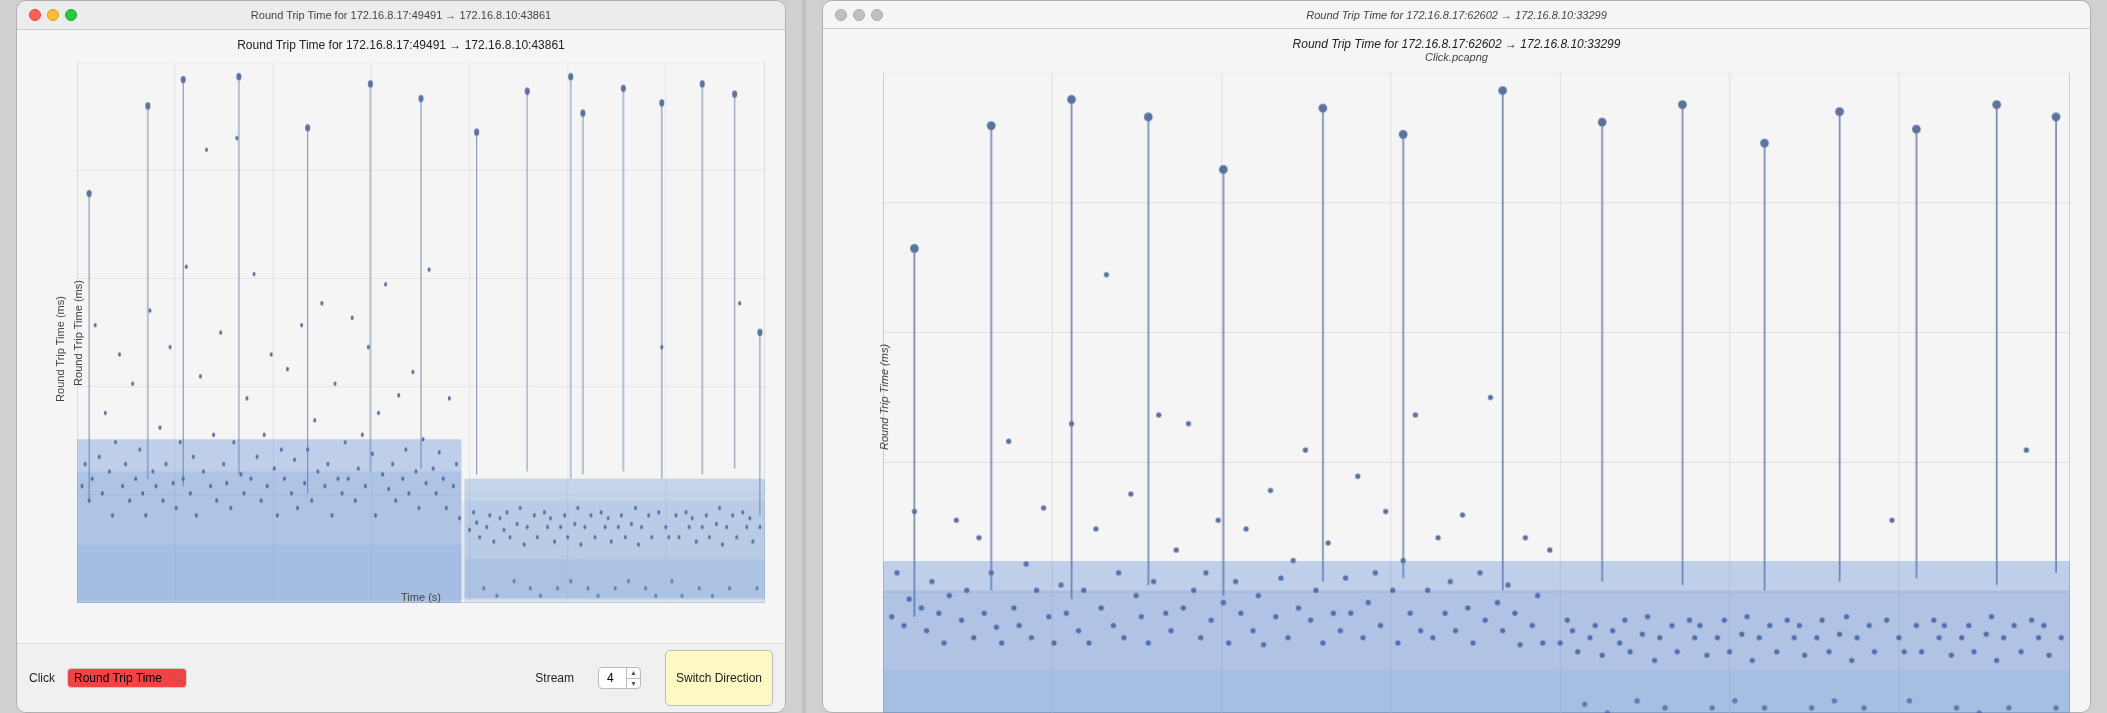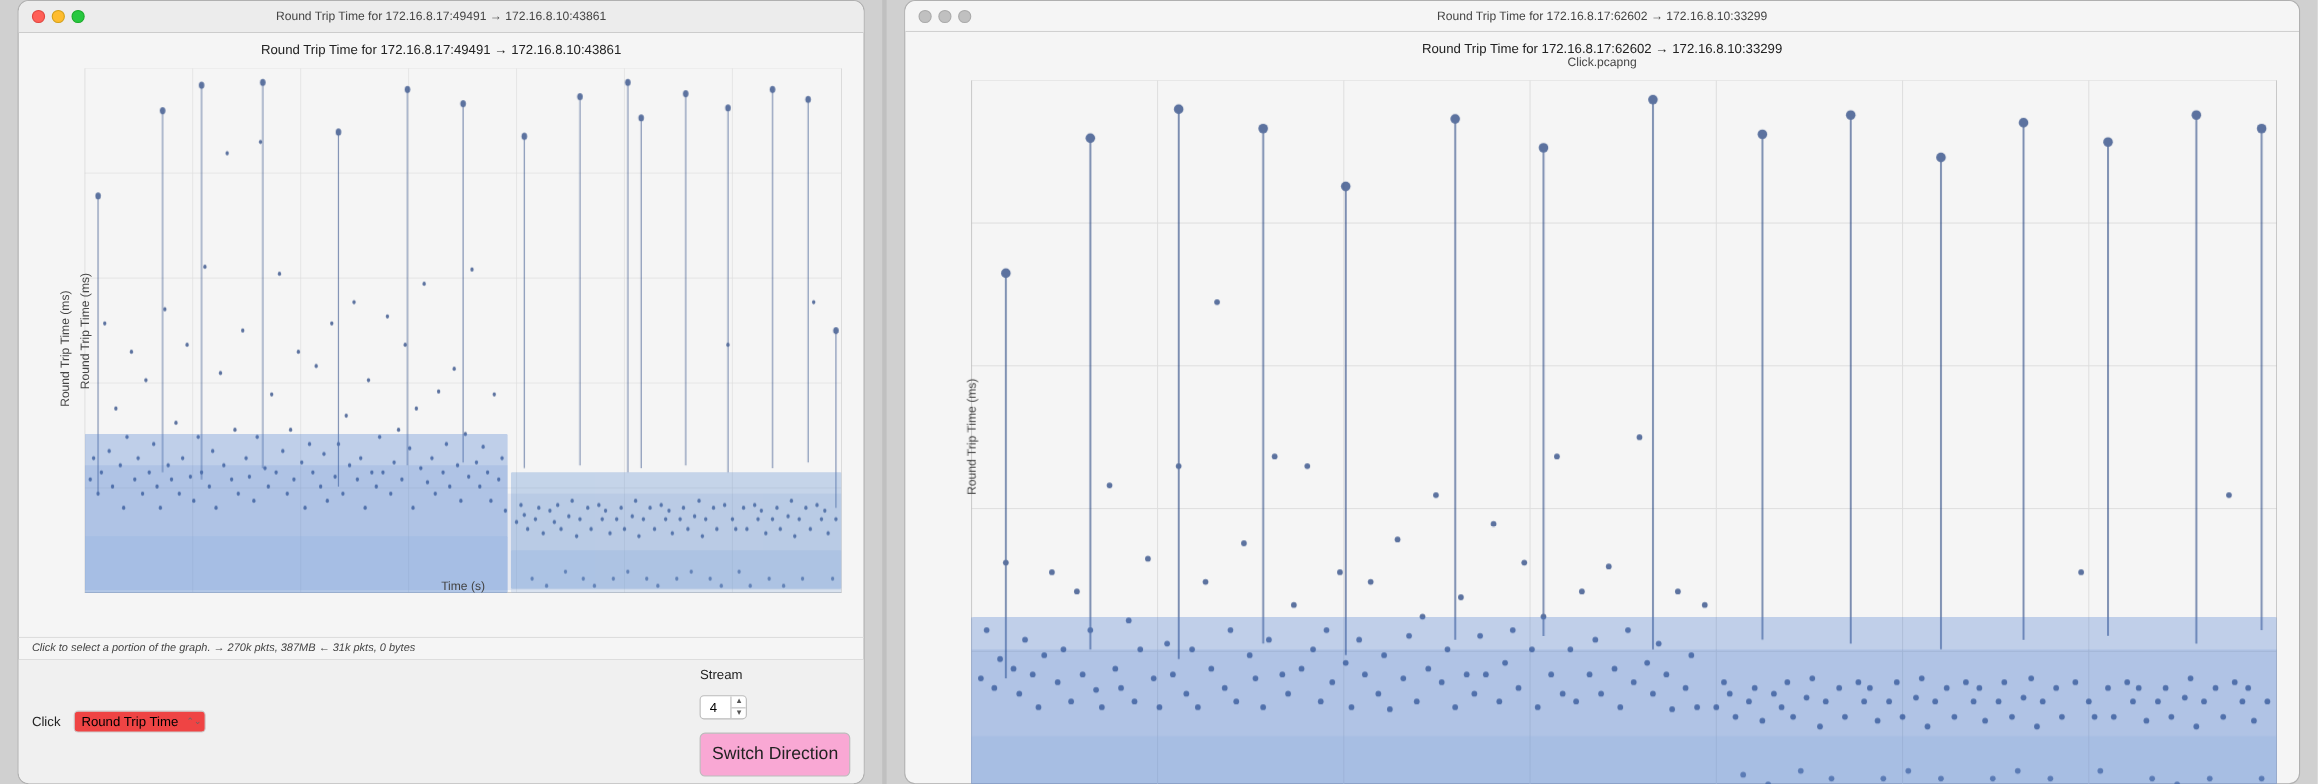--- a/index.html
+++ b/index.html
@@ -142,24 +142,23 @@
       right: 4px;
       top: 50%;
       transform: translateY(-50%);
       font-size: 8px;
       color: #666;
       pointer-events: none;
     }
 
     .stream-section {
       display: flex;
-      align-items: flex-start;
-      gap: 12px;
+      align-items: center;
+      gap: 24px;
       margin-left: auto;
-      flex-direction: column;
     }
 
     .stream-label {
       font-size: 12px;
       color: #222;
     }
 
     .stream-control {
       display: flex;
       align-items: center;
@@ -193,23 +192,23 @@
       align-items: center;
       justify-content: center;
       cursor: pointer;
       color: #555;
       padding: 0 3px;
     }
 
     .spin-up { border-bottom: 1px solid #bbb; }
 
     .switch-btn {
-      font-size: 16px;
-      padding: 10px 10px;
-      background: #f9a8d4;
+      font-size: 12px;
+      padding: 20px 10px;
+      background: #fef9c3;
       border: 1px solid #bbb;
       border-radius: 5px;
       cursor: pointer;
       color: #222;
     }
 
     .divider {
       width: 4px;
       height: 713px;
       background: #c0c0c0;
@@ -529,23 +528,20 @@
           <rect x="0" y="330" width="380" height="40" fill="#88aadd" rx="1"></rect>
           <rect x="383" y="340" width="297" height="30" fill="#88aadd" rx="1"></rect>
         </g>
       </svg>
 
       <div style="position:absolute; bottom:0; left:50%; transform:translateX(-50%); font-size:11px; color:#444;">Time (s)</div>
       <div style="position:absolute; left:-52px; top:50%; transform:translateY(-50%) rotate(-90deg); font-size:11px; color:#444; white-space:nowrap;">Round Trip Time (ms)</div>
     </div>
   </div>
 
-  <div class="status-bar">
-    <span>Click to select a portion of the graph. → 270k pkts, 387MB ← 31k pkts, 0 bytes</span>
-  </div>
 
   <div class="bottom-bar">
     <span class="bottom-bar-label">Click</span>
     <div class="select-wrapper">
       <select class="select-type">
         <option>Round Trip Time</option>
         <option>Throughput</option>
         <option>Window Scaling</option>
       </select>
     </div>
@@ -558,21 +554,21 @@
           <div class="spin-down">▼</div>
         </div>
       </div>
       <button class="switch-btn">Switch Direction</button>
     </div>
   </div>
 </div>
 
 <div class="divider"></div>
 
-<div class="window inactive" style="flex:1; width:auto;">
+<div class="window inactive" style="flex:1; width:auto;font-style:italic;">
   <div class="window-titlebar">
     <div class="traffic-lights">
       <div class="traffic-light close"></div>
       <div class="traffic-light minimize"></div>
       <div class="traffic-light maximize"></div>
     </div>
     <div class="window-title">Round Trip Time for 172.16.8.17:62602 → 172.16.8.10:33299</div>
   </div>
 
   <div class="chart-header">

